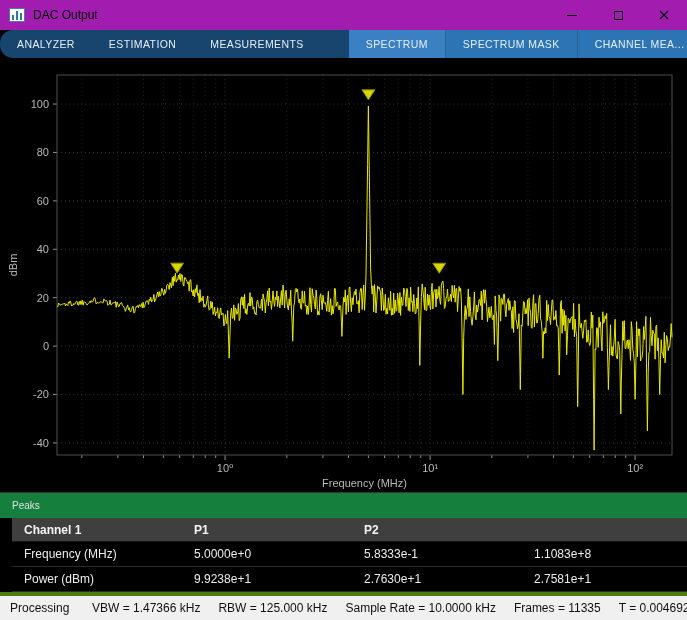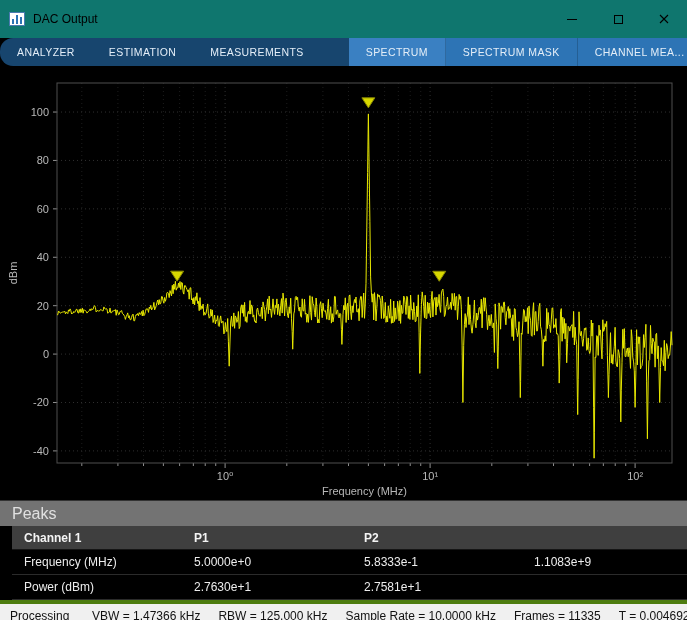--- a/index.html
+++ b/index.html
@@ -1,20 +1,20 @@
 <!DOCTYPE html>
 <html><head>
 <meta charset="utf-8">
 <style>
   * { box-sizing: border-box; margin: 0; padding: 0; }
   html, body { width: 687px; height: 620px; overflow: hidden; }
   body { font-family: "Liberation Sans", "DejaVu Sans", sans-serif; background: #000; }
 
   
-  .titlebar { height: 38px; background: #0f766e; display: flex; align-items: center; }
+  .titlebar { height: 30px; background: #a21caf; display: flex; align-items: center; }
   .title-icon { width: 16px; height: 16px; margin: 0 8px 0 9px; flex: 0 0 auto; }
   .title-text { font-size: 12px; color: #000; }
   .win-controls { margin-left: auto; display: flex; height: 100%; }
   .win-btn { width: 46px; height: 100%; display: flex; align-items: center; justify-content: center; }
   .min-glyph { width: 10px; height: 1px; background: #000; }
   .max-glyph { width: 9px; height: 9px; border: 1px solid #000; }
 
   
   .toolbar { height: 28px; background: #17456e; display: flex; align-items: stretch; border-radius: 13px; }
   .tab { display: flex; align-items: center; padding: 0 17px; font-size: 10.5px;
@@ -25,21 +25,21 @@
   .overflow-wrap { margin-left: auto; display: flex; align-items: center; padding-right: 6px; }
   .overflow-btn { width: 36px; height: 20px; border-radius: 3px; background: #5d86a4;
                   color: #eef4fa; display: flex; align-items: center; justify-content: center;
                   font-size: 9px; letter-spacing: 1.5px; }
 
   
   .plot-region { height: 434px; background: #000; position: relative; }
   svg text { font-family: "Liberation Sans", "DejaVu Sans", sans-serif; }
 
   
-  .peaks-header { height: 26px; background: #737373; color: #e0e0e0; font-size: 16px;
+  .peaks-header { height: 26px; background: #15803d; color: #e0e0e0; font-size: 10px;
                   display: flex; align-items: center; padding-left: 12px; border-top: 1px solid #333; }
   .ptable { background: #000; padding-left: 12px; }
   .trow { display: grid; grid-template-columns: 170px 170px 170px 1fr; align-items: center;
           height: 25px; font-size: 12px; color: #ececec; border-bottom: 1px solid #2b2b2b; }
   .trow.head { background: #3f3f3f; height: 24px; font-weight: bold; color: #f4f4f4;
                border-bottom: 1px solid #151515; }
   .tcell { padding-left: 12px; white-space: nowrap; overflow: hidden; }
 
   
   .statusbar { height: 28px; background: #f0f0f0; border-top: 4px solid #4d7c0f;
@@ -196,24 +196,25 @@
 <div class="ptable">
   <div class="trow head">
     <div class="tcell">Channel 1</div>
     <div class="tcell">P1</div>
     <div class="tcell">P2</div>
   </div>
   <div class="trow">
     <div class="tcell">Frequency (MHz)</div>
     <div class="tcell">5.0000e+0</div>
     <div class="tcell">5.8333e-1</div>
-    <div class="tcell">1.1083e+9</div>
+    <div class="tcell">1.1083e+8</div>
   </div>
   <div class="trow">
     <div class="tcell">Power (dBm)</div>
+    <div class="tcell">9.9238e+1</div>
     <div class="tcell">2.7630e+1</div>
     <div class="tcell">2.7581e+1</div>
   </div>
 </div>
 
 <div class="statusbar">
   <span class="status-state">Processing</span>
   <div class="status-stats">
     <span>VBW = 1.47366 kHz</span>
     <span>RBW = 125.000 kHz</span>

